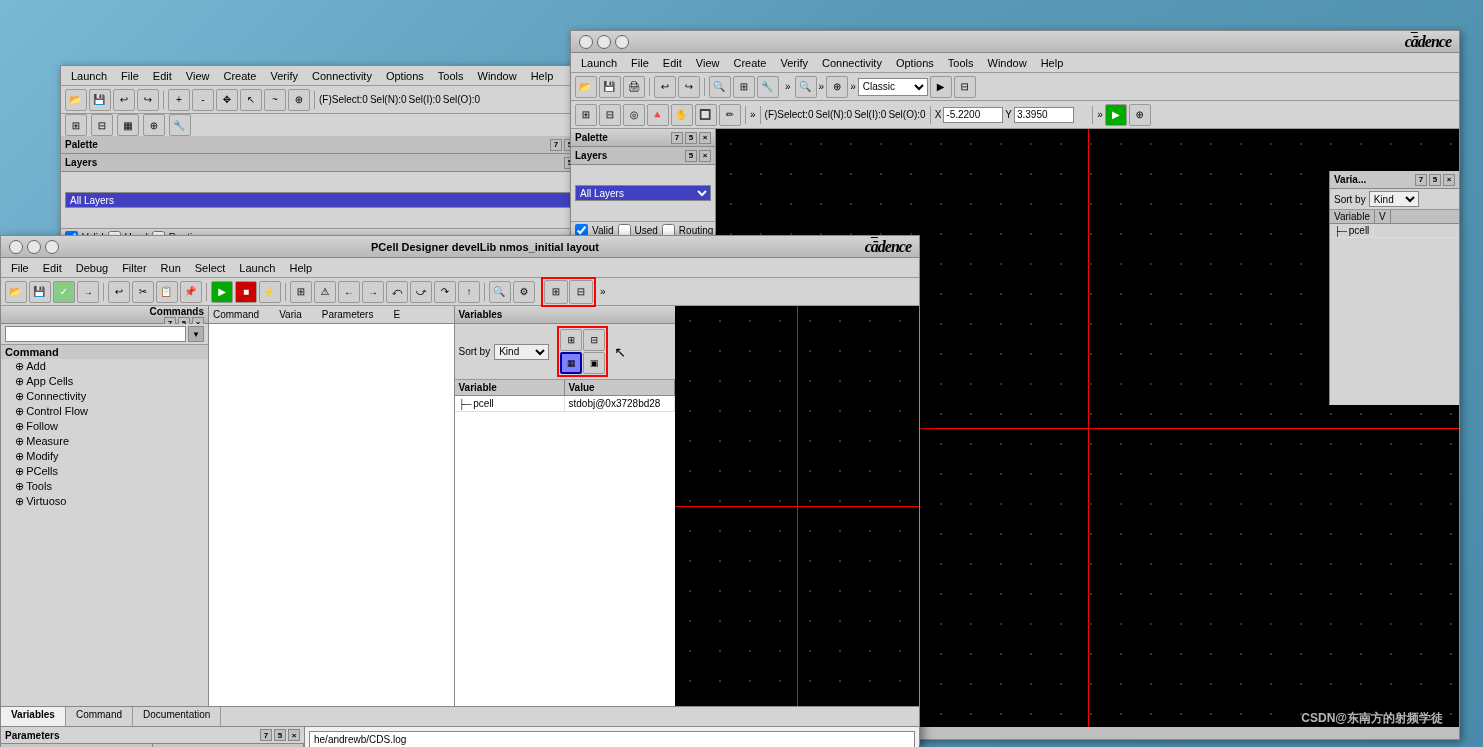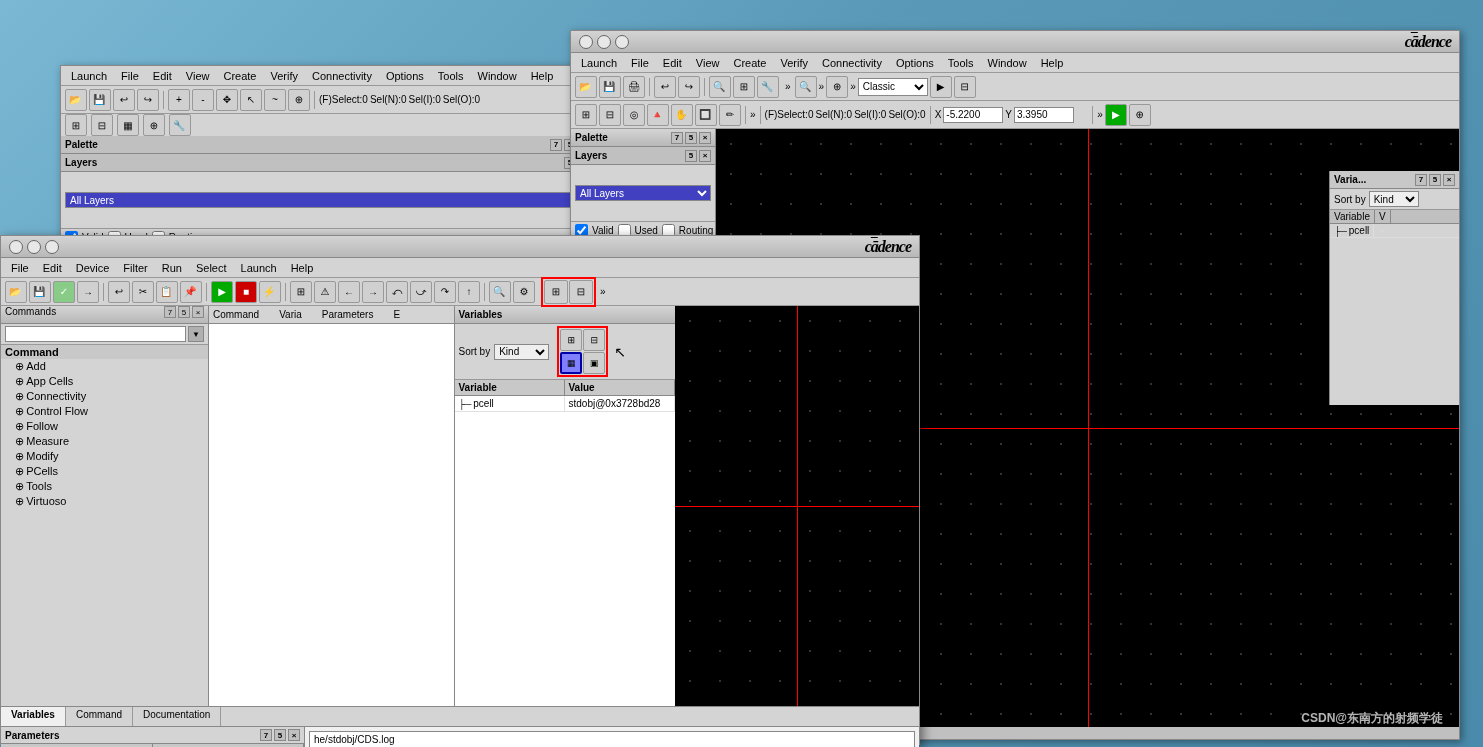--- a/index.html
+++ b/index.html
@@ -194,26 +194,27 @@
       border-right: 1px solid #888;
       background: #d4d4d4;
       display: flex;
       flex-direction: column;
     }
 
     .commands-titlebar {
       background: linear-gradient(180deg, #d4d4d4 0%, #b8b8b8 100%);
       height: 18px;
       display: flex;
-      align-items: flex-start;
+      align-items: flex-end;
       justify-content: space-between;
       padding: 0 4px;
       font-size: 10px;
-      font-weight: normal;
-      border-bottom: 1px solid #888;
+      font-weight: bold;
+      border-bottom: 1px solid #888;
+      flex-direction: column;
     }
 
     .commands-search {
       display: flex;
       align-items: center;
       padding: 2px 4px;
       gap: 2px;
       background: #d4d4d4;
       border-bottom: 1px solid #999;
     }
@@ -821,27 +822,28 @@
   </div>
 </div>
 
 <div class="pcell-window">
   <div class="window-titlebar">
     <div class="window-controls">
       <div class="win-btn win-btn-close"></div>
       <div class="win-btn win-btn-min"></div>
       <div class="win-btn win-btn-max"></div>
     </div>
+    <div class="window-title-text">PCell Designer develLib nmos_initial layout</div>
     <div class="cadence-logo" style="position:absolute;right:8px;">c<span>ā</span>dence</div>
   </div>
 
   <div class="menu-bar">
     <span class="menu-item">File</span>
     <span class="menu-item">Edit</span>
-    <span class="menu-item">Device</span>
+    <span class="menu-item">Debug</span>
     <span class="menu-item">Filter</span>
     <span class="menu-item">Run</span>
     <span class="menu-item">Select</span>
     <span class="menu-item">Launch</span>
     <span class="menu-item">Help</span>
   </div>
 
   <div class="toolbar" style="position:relative;">
     <div class="tb-btn">📂</div>
     <div class="tb-btn">💾</div>
@@ -980,21 +982,21 @@
         </div>
         <div class="params-table-header">
           <div class="params-th">Parameter</div>
           <div class="params-th">Value</div>
         </div>
 
       </div>
 
       <div style="flex:2; background:#f0f0f0; padding:4px; font-size:10px; display:flex; align-items:flex-start; flex-direction:column;">
         <div style="background:white; border:1px solid #888; width:100%; height:20px; font-size:10px; padding:2px 4px; overflow:hidden;">
-          <span>he/stdobj/CDS.log</span>
+          <span>he/andrewb/CDS.log</span>
         </div>
       </div>
     </div>
   </div>
 
 </div>
 
 <div class="watermark">CSDN@东南方的射频学徒</div>
 
 </body></html>

